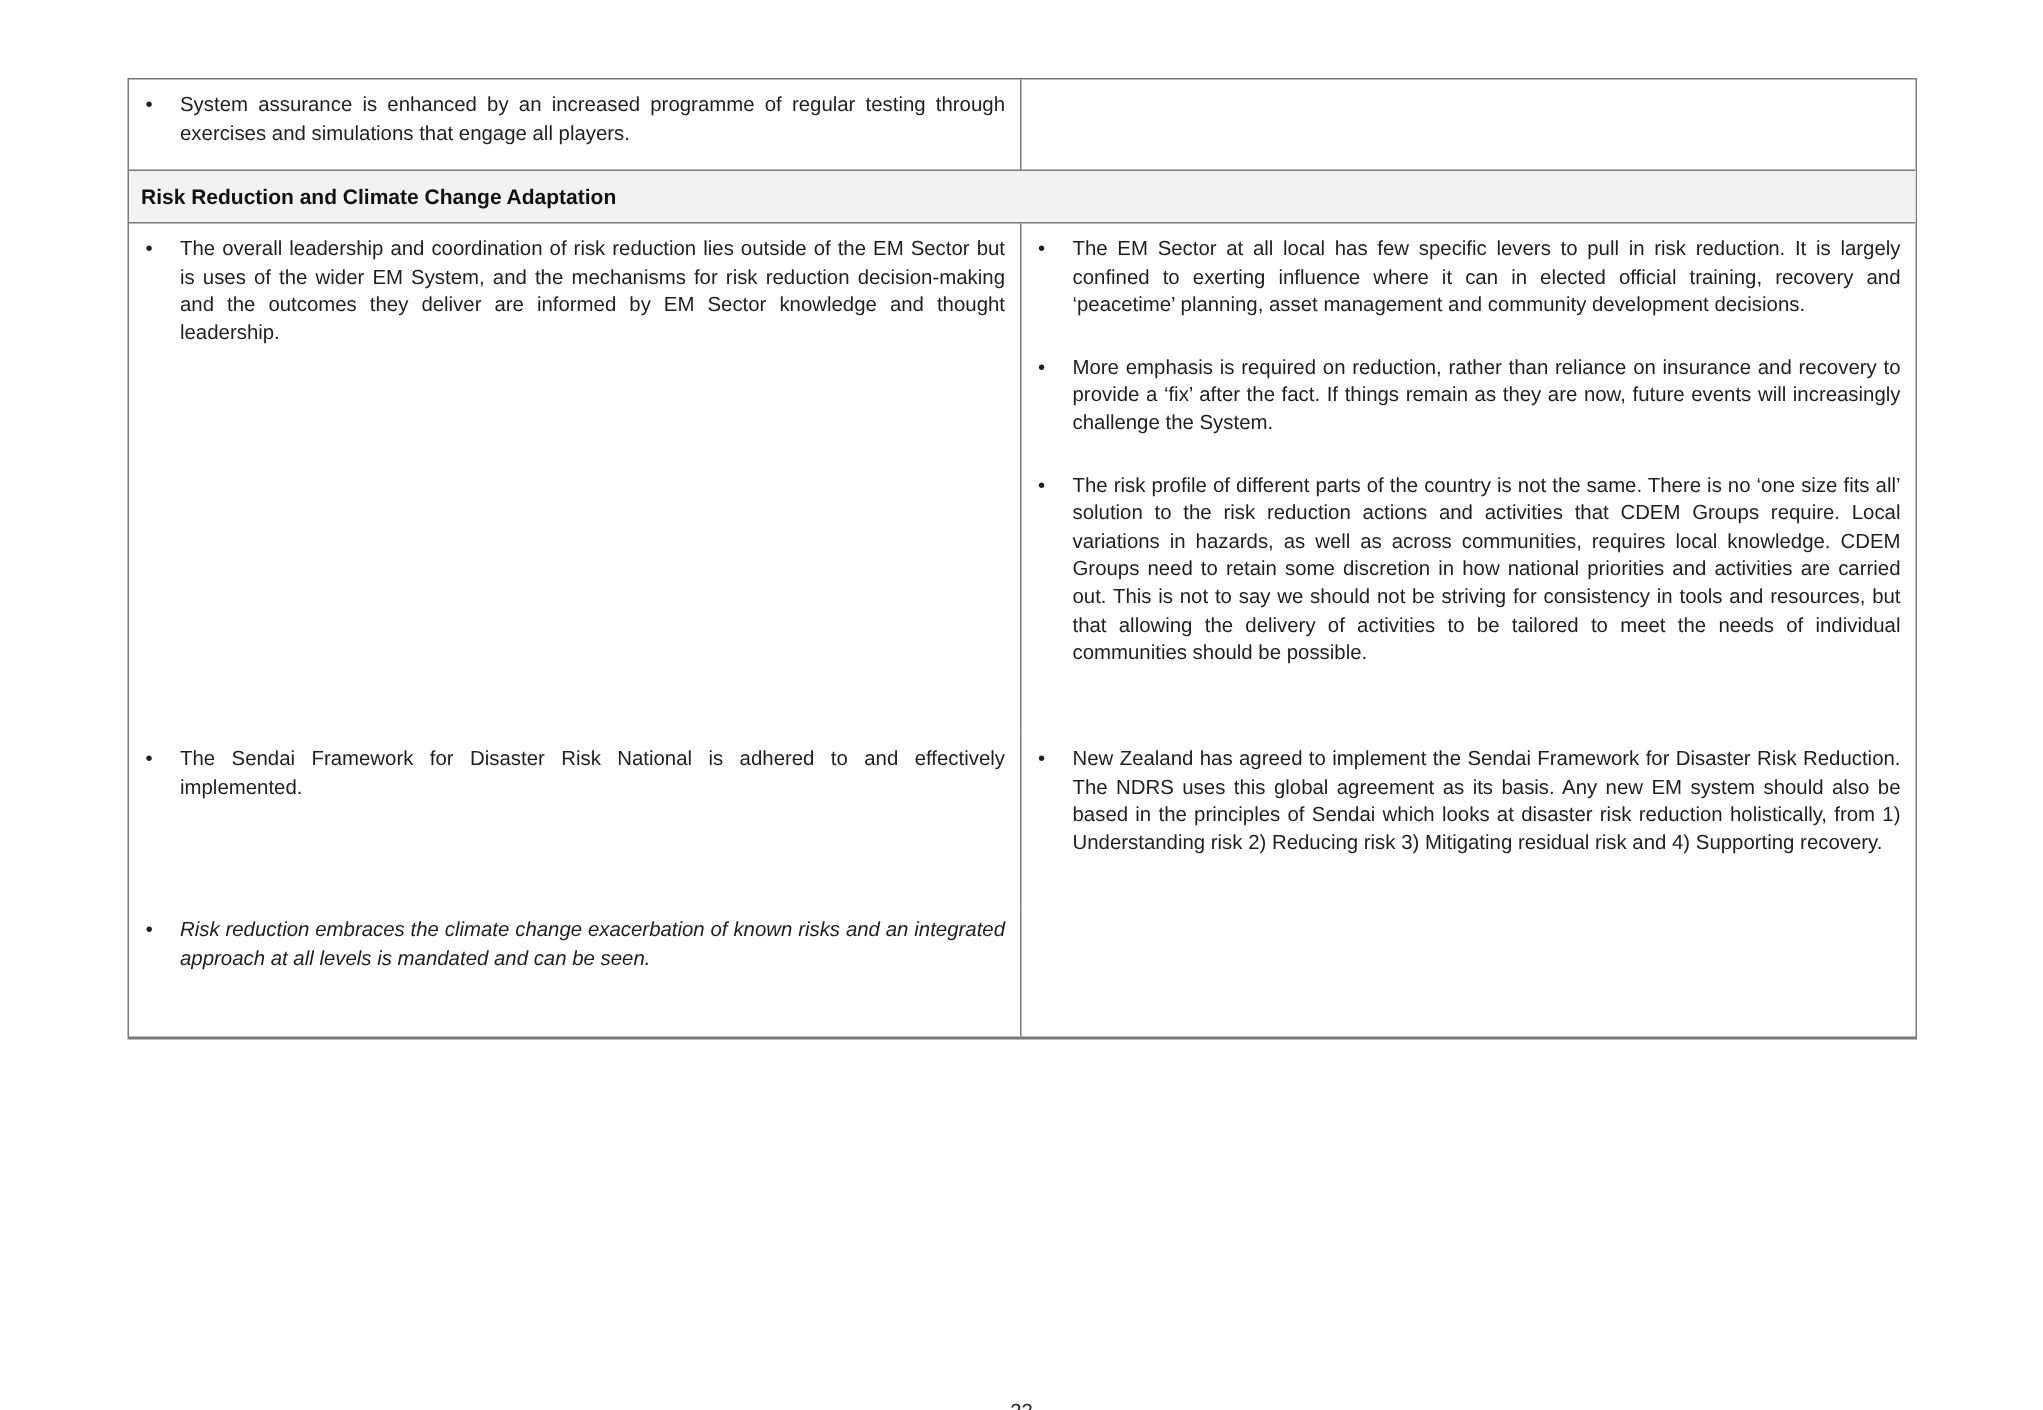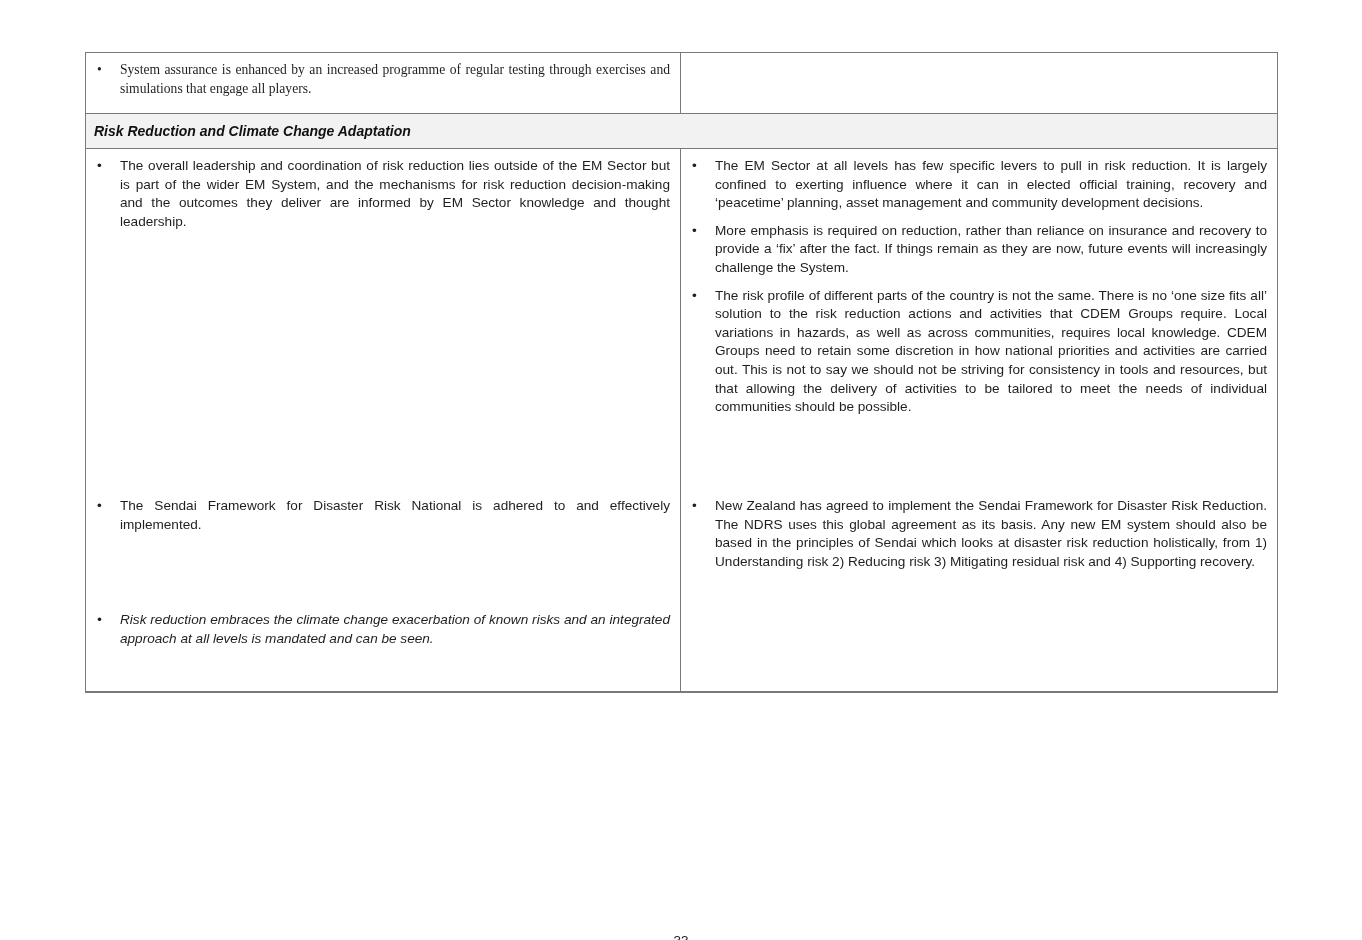--- a/index.html
+++ b/index.html
@@ -17,39 +17,38 @@
     left: 85px; top: 52px;
     width: 1193px;
     border: 1px solid #7a7a7a;
     border-bottom-width: 2px;
     font-size: 13.6px;
     line-height: 18.6px;
   }
   .row { display: grid; grid-template-columns: 595px 1fr; }
   .cell { padding: 8px 10px 7px 0; min-width: 0; }
   .cell.left { border-right: 1px solid #7a7a7a; }
-  .row-cont  { min-height: 60px; font-family: Liberation Serif, serif; }
+  .row-cont  { min-height: 60px; }
   .row-c1    { min-height: 340px; }
   .row-c2    { min-height: 114px; }
   .row-c3    { min-height: 88px; font-style: italic; }
   .header-row {
     border-top: 1px solid #7a7a7a;
     border-bottom: 1px solid #7a7a7a;
     background: #f2f2f2;
     min-height: 36px;
   }
   .header-cell {
     padding: 8px 8px 7px 8px;
     font-weight: bold;
     font-size: 14px;
     color: #111111;
-    font-style: italic;
   }
   .bullet { display: flex; padding-left: 11px; }
-  .bullet + .bullet { margin-top: 9px; }
+  .bullet + .bullet { margin-top: 23px; }
   .marker { flex: 0 0 23px; }
   .marker::before { content: "\2022"; }
   .txt { flex: 1; text-align: justify; }
   .page-number {
     position: absolute;
     top: 933px; left: 641px;
     width: 80px;
     text-align: center;
     font-size: 13.6px;
     color: #222222;
@@ -70,27 +69,27 @@
   </div>
 
   <div class="header-row">
     <div class="header-cell">Risk Reduction and Climate Change Adaptation</div>
   </div>
 
   <div class="row row-c1">
     <div class="cell left">
       <div class="bullet">
         <span class="marker"></span>
-        <div class="txt">The overall leadership and coordination of risk reduction lies outside of the EM Sector but is part of the wider EM System, and the mechanisms for risk reduction decision-making and the outcomes they deliver are informed by EM Sector knowledge and thought leadership.</div>
+        <div class="txt">The overall leadership and coordination of risk reduction lies outside of the EM Sector but is uses of the wider EM System, and the mechanisms for risk reduction decision-making and the outcomes they deliver are informed by EM Sector knowledge and thought leadership.</div>
       </div>
     </div>
     <div class="cell right">
       <div class="bullet">
         <span class="marker"></span>
-        <div class="txt">The EM Sector at all levels has few specific levers to pull in risk reduction. It is largely confined to exerting influence where it can in elected official training, recovery and ‘peacetime’ planning, asset management and community development decisions.</div>
+        <div class="txt">The EM Sector at all local has few specific levers to pull in risk reduction. It is largely confined to exerting influence where it can in elected official training, recovery and ‘peacetime’ planning, asset management and community development decisions.</div>
       </div>
       <div class="bullet">
         <span class="marker"></span>
         <div class="txt">More emphasis is required on reduction, rather than reliance on insurance and recovery to provide a ‘fix’ after the fact. If things remain as they are now, future events will increasingly challenge the System.</div>
       </div>
       <div class="bullet">
         <span class="marker"></span>
         <div class="txt">The risk profile of different parts of the country is not the same. There is no ‘one size fits all’ solution to the risk reduction actions and activities that CDEM Groups require. Local variations in hazards, as well as across communities, requires local knowledge.  CDEM Groups need to retain some discretion in how national priorities and activities are carried out. This is not to say we should not be striving for consistency in tools and resources, but that allowing the delivery of activities to be tailored to meet the needs of individual communities should be possible.</div>
       </div>
     </div>

